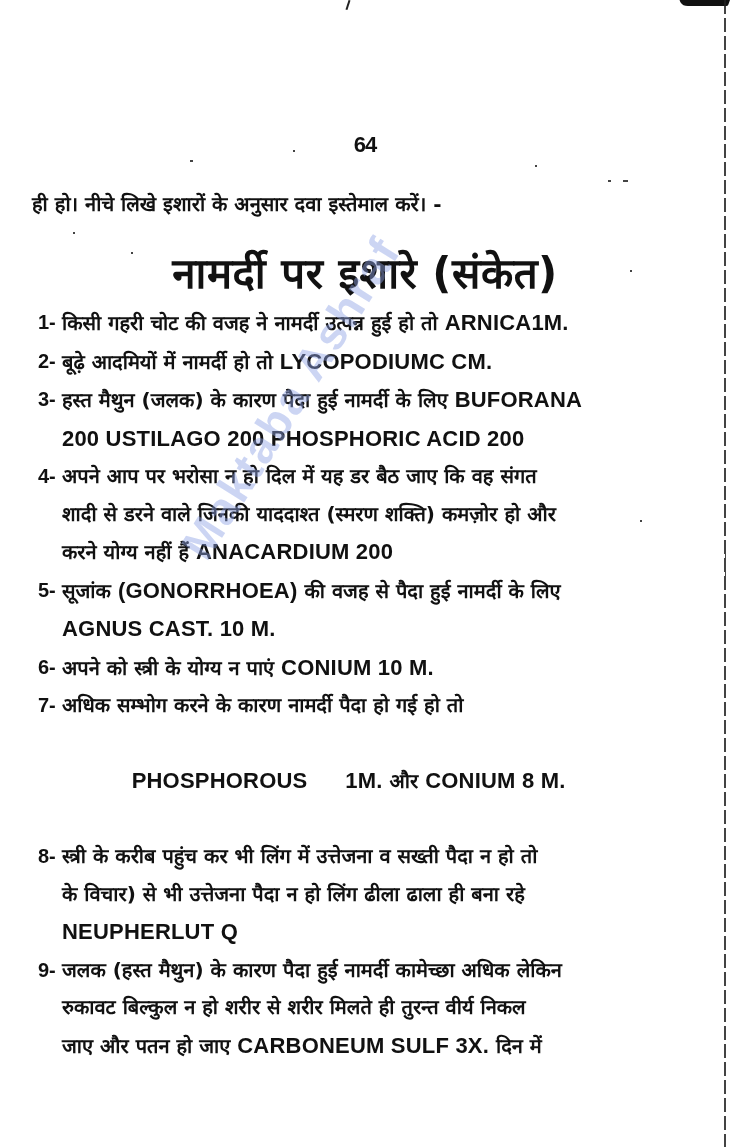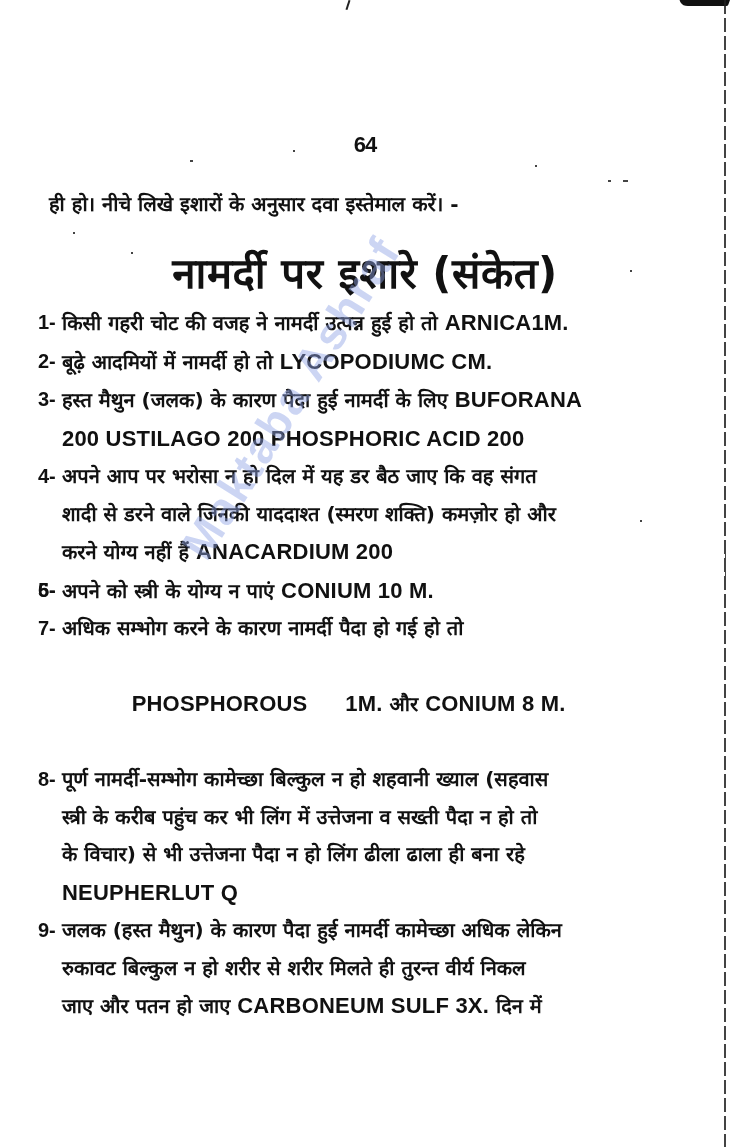--- a/index.html
+++ b/index.html
@@ -61,21 +61,20 @@
     font-size: 22px;
     letter-spacing: -1px;
   }
   .intro {
     position: absolute;
     left: 32px;
     top: 190px;
     font-size: 20px;
     font-weight: bold;
     white-space: nowrap;
-    margin-left: 17px;
   }
   .title {
     position: absolute;
     top: 243px;
     left: 0;
     width: 730px;
     text-align: center;
     font-size: 42px;
     font-weight: bold;
     white-space: nowrap;
@@ -207,20 +206,28 @@
           <span>शादी से डरने वाले जिनकी याददाश्त (स्मरण शक्ति) कमज़ोर हो और</span>
         </span>
         <span class="line">
           <span>करने योग्य नहीं हैं </span><span class="latin">ANACARDIUM 200</span>
         </span>
       </div>
     </div>
 
     <div class="item">
       <span class="item-number">5-</span>
+      <div class="item-lines">
+        <span class="line">
+          <span>सूजांक </span><span class="latin">(GONORRHOEA)</span><span> की वजह से पैदा हुई नामर्दी के लिए</span>
+        </span>
+        <span class="line">
+          <span class="latin">AGNUS CAST. 10 M.</span>
+        </span>
+      </div>
     </div>
 
     <div class="item">
       <span class="item-number">6-</span>
       <div class="item-lines">
         <span class="line">
           <span>अपने को स्त्री के योग्य न पाएं </span><span class="latin">CONIUM 10 M.</span>
         </span>
       </div>
     </div>
@@ -234,23 +241,20 @@
         <span class="line" style="white-space:pre;">
           <span class="latin">PHOSPHOROUS      1M.</span><span> और </span><span class="latin">CONIUM 8 M.</span>
         </span>
       </div>
     </div>
 
     <div class="item">
       <span class="item-number">8-</span>
       <div class="item-lines">
         <span class="line">
-          <span>पूर्ण नामर्दी-सम्भोग कामेच्छा बिल्कुल न हो शहवानी ख्याल (सहवास</span>
-        </span>
-        <span class="line">
           <span>स्त्री के करीब पहुंच कर भी लिंग में उत्तेजना व सख्ती पैदा न हो तो</span>
         </span>
         <span class="line">
           <span>के विचार) से भी उत्तेजना पैदा न हो लिंग ढीला ढाला ही बना रहे</span>
         </span>
         <span class="line">
           <span class="latin">NEUPHERLUT Q</span>
         </span>
       </div>
     </div>

